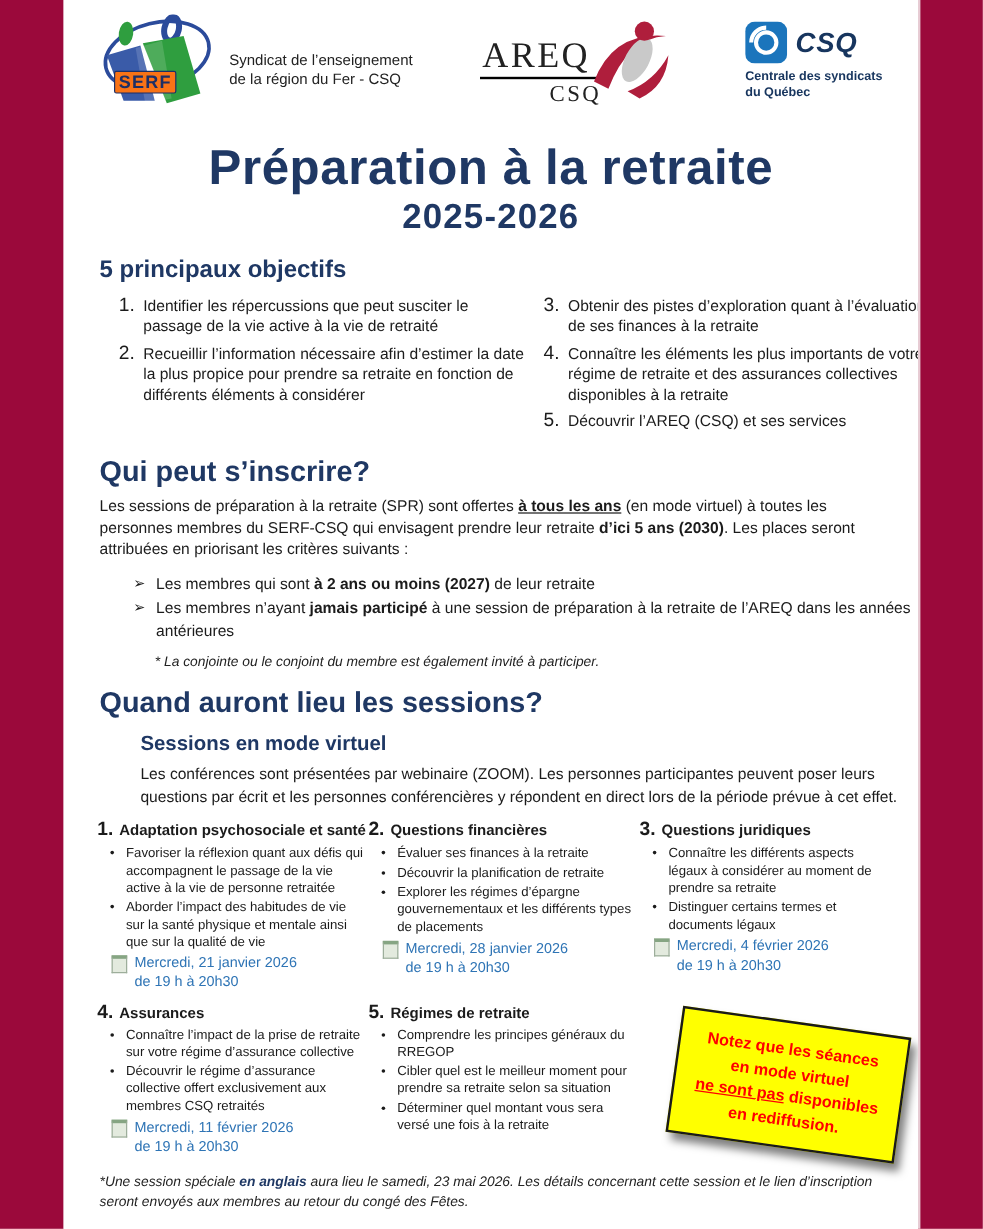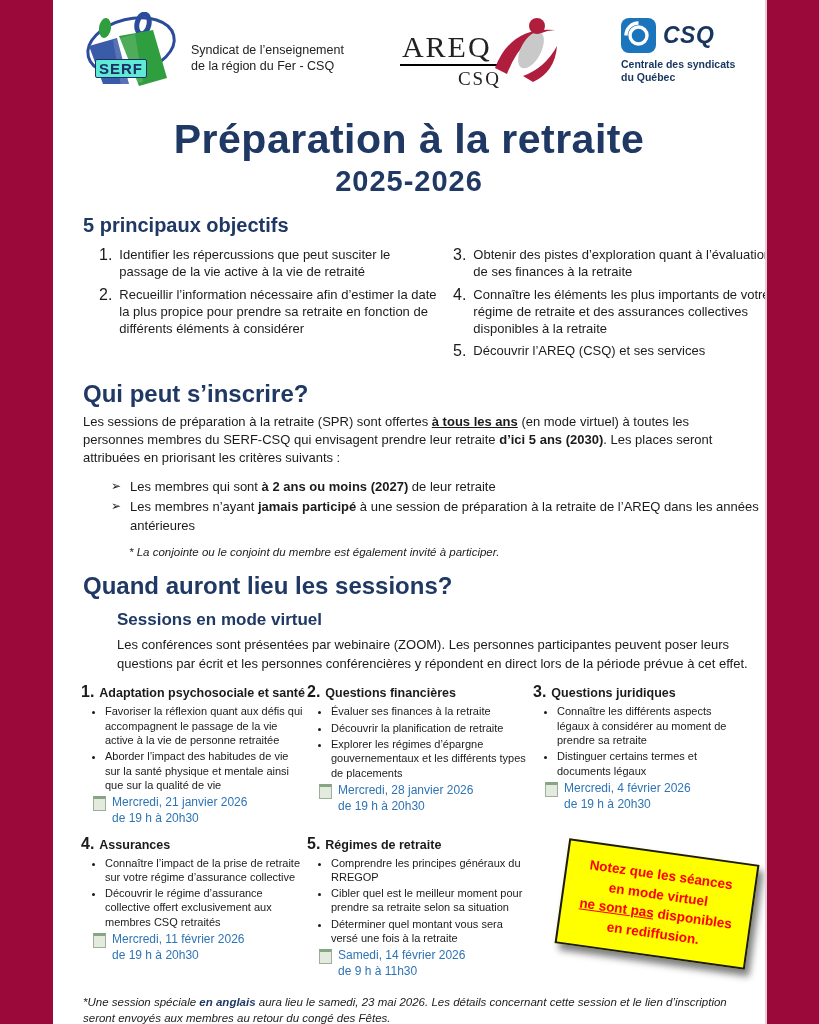--- a/index.html
+++ b/index.html
@@ -10,21 +10,21 @@
   .band{position:absolute;top:0;bottom:0;background:#9B093B;}
   .band.left{left:0;width:53px;}
   .band.right{right:0;width:52px;border-left:2px solid #e7ccd4;}
   .content{position:absolute;left:53px;right:54px;top:0;bottom:0;background:#fff;overflow:hidden;}
 
   
   .header{display:flex;align-items:flex-start;justify-content:space-between;margin:12px 24px 0 30px;height:88px;}
   .serf{display:flex;align-items:center;gap:12px;}
   .serf-caption{font-size:12.5px;color:#222;line-height:1.25;padding-top:14px;}
   .serf-art{position:relative;width:96px;height:80px;}
-  .serf-label{position:absolute;left:12px;bottom:14px;background:#5eead4;color:#1d2f66;
+  .serf-label{position:absolute;left:12px;bottom:14px;background:#f97316;color:#1d2f66;
     font-weight:bold;font-size:15px;letter-spacing:1px;padding:0 3px;border:1px solid #1d2f66;border-radius:2px;}
   .areq{position:relative;width:165px;height:80px;margin-top:4px;}
   .areq-name{position:absolute;left:0;top:14px;font-family:"Liberation Serif",serif;font-size:30px;color:#222;
     border-bottom:2px solid #000000;padding:0 6px 0 2px;letter-spacing:2px;}
   .areq-sub{position:absolute;left:58px;top:52px;font-family:"Liberation Serif",serif;font-size:19px;color:#222;letter-spacing:2px;}
   .areq-art{position:absolute;right:0;top:0;}
   .csq{width:120px;margin-top:6px;}
   .csq-top{display:flex;align-items:center;gap:7px;}
   .csq-name{font-size:23px;font-weight:bold;font-style:italic;color:#17355e;letter-spacing:0.5px;}
   .csq-caption{font-size:10.5px;font-weight:bold;color:#17355e;line-height:1.25;margin-top:5px;}
@@ -264,27 +264,20 @@
     <div class="conf">
       <div class="conf-head">
         <span class="conf-num">5.</span>
         <span class="conf-title">Régimes de retraite</span>
       </div>
       <ul>
         <li>Comprendre les principes généraux du RREGOP</li>
         <li>Cibler quel est le meilleur moment pour prendre sa retraite selon sa situation</li>
         <li>Déterminer quel montant vous sera versé une fois à la retraite</li>
       </ul>
-      <div class="conf-date">
-        <span class="cal"></span>
-        <span class="date-txt">
-          <div>Samedi, 14 février 2026</div>
-          <div>de 9 h à 11h30</div>
-        </span>
-      </div>
     </div>
 
     <div class="note-cell">
       <div class="note-box">
         <div>Notez que les séances</div>
         <div>en mode virtuel</div>
         <div><span class="u">ne sont pas</span><span> disponibles</span></div>
         <div>en rediffusion.</div>
       </div>
     </div>

